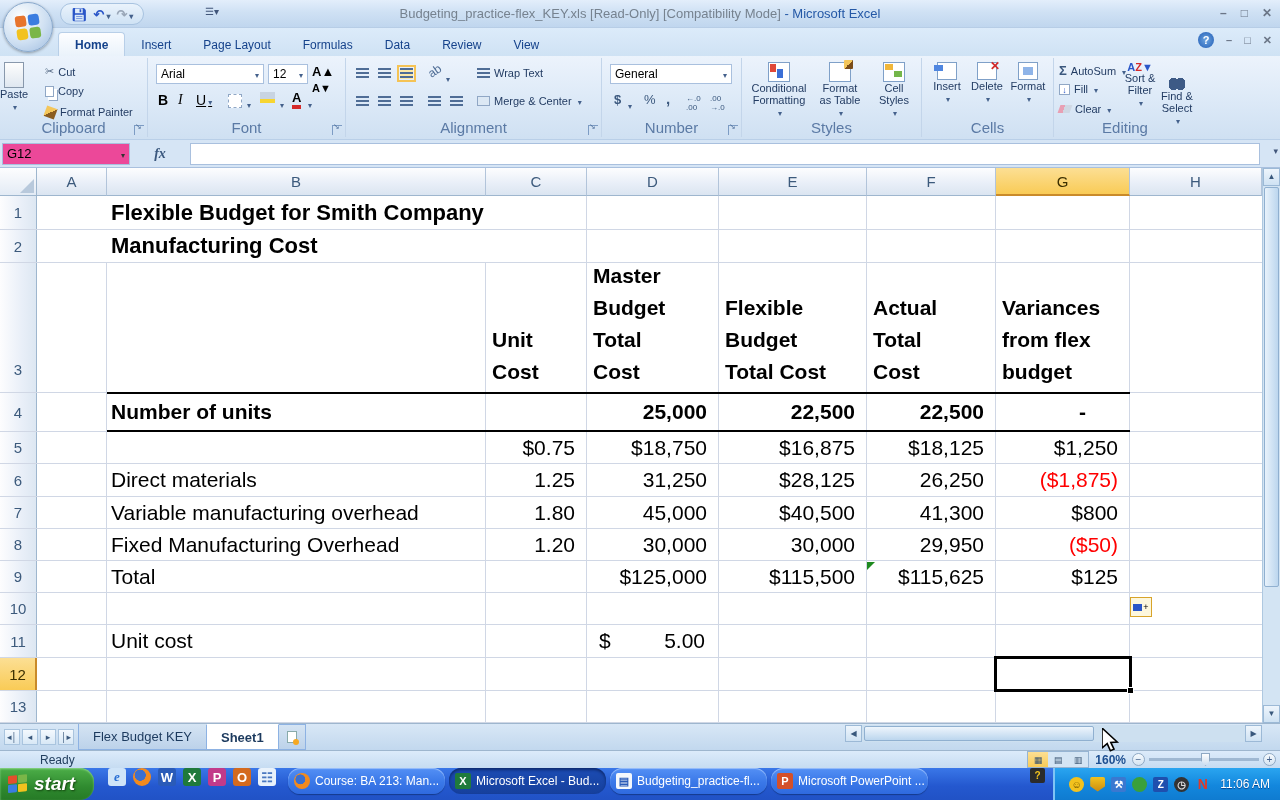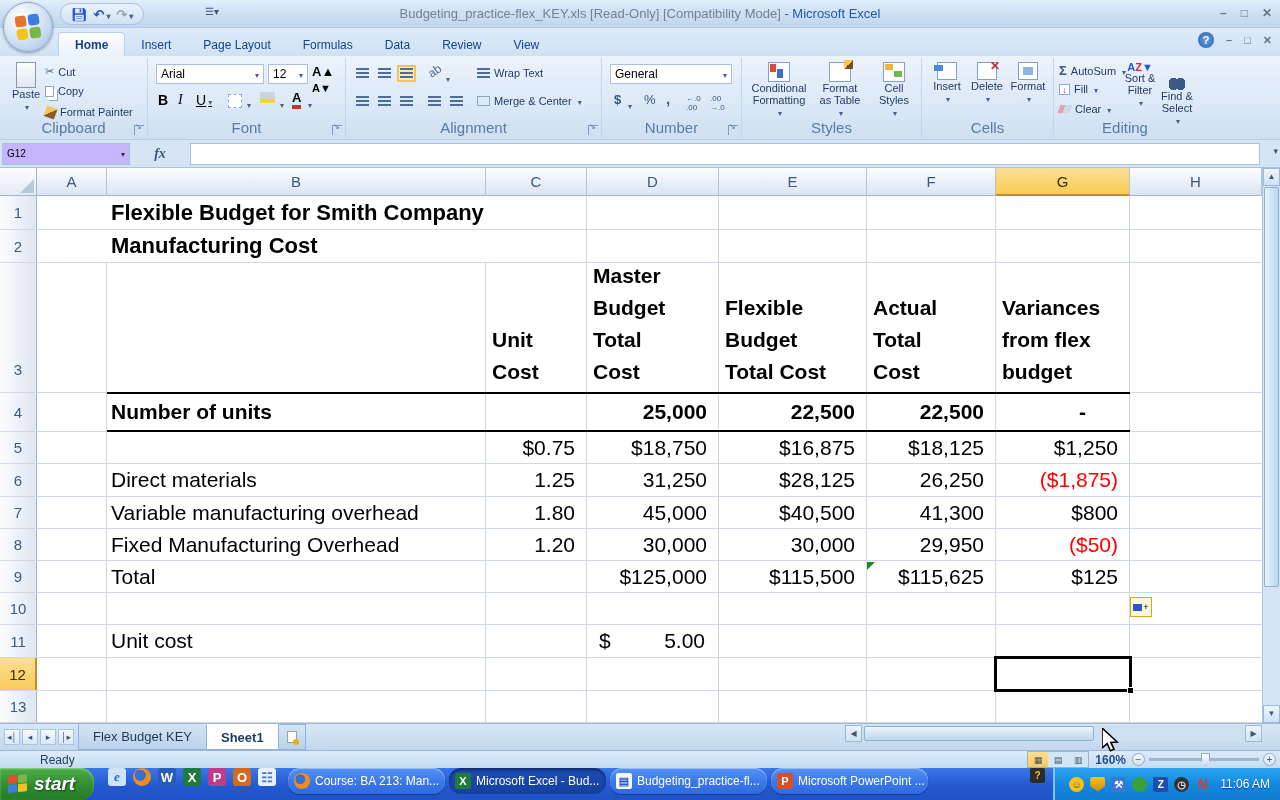--- a/index.html
+++ b/index.html
@@ -51,22 +51,22 @@
   .box-ico { display:inline-block; border:1px solid #90a7c5; background:#fff; }
   .selbox { background:#fff; border:1px solid #a9c0de; display:flex; align-items:center; justify-content:space-between; padding:0 4px; font-size:12px; }
   .grid-ico { display:inline-block; width:22px; height:20px; background:
       linear-gradient(#fff,#fff) , repeating-linear-gradient(to right,#7fa0c8 0 1px,transparent 1px 7px),
       repeating-linear-gradient(to bottom,#7fa0c8 0 1px,transparent 1px 6px);
     background-blend-mode:normal; border:1px solid #7fa0c8; position:relative; background-color:#fff; }
 
   
   .fbar { position:absolute; left:0; top:140px; width:1280px; height:28px; background:#d6e5f5;
     border-bottom:1px solid #a9c0de; display:flex; align-items:center; }
-  .namebox { width:128px; height:22px; margin-left:2px; background:#c4b5fd; border:1px solid #a9c0de;
-    display:flex; align-items:center; justify-content:space-between; padding:0 4px; font-size:10px; }
+  .namebox { width:128px; height:22px; margin-left:2px; background:#ec4899; border:1px solid #a9c0de;
+    display:flex; align-items:center; justify-content:space-between; padding:0 4px; font-size:13px; }
   .namebox .dd::after { color:#333; }
   .fx-zone { width:60px; display:flex; align-items:center; justify-content:center; gap:10px; }
   .fx { font-family:"Liberation Serif",serif; font-style:italic; font-weight:bold; font-size:14px; color:#3b5larg; color:#3b587e; }
   .finput { flex:1; height:22px; background:#fff; border:1px solid #a9c0de; margin-right:20px; }
   .fexp { position:absolute; right:2px; top:6px; font-size:9px; color:#41567a; }
 
   
   .sheet { position:absolute; left:0; top:168px; width:1262px; height:555px; background:#fff; }
   .colhdr { display:flex; height:28px; }
   .hcell { background:linear-gradient(#fdfdfe,#e9eff8 55%,#dbe5f1); border-right:1px solid #b2c4da;
@@ -205,21 +205,21 @@
       <span class="help-ico">?</span>
       <span class="g">–</span>
       <span class="g">□</span>
       <span class="g">✕</span>
     </div>
   </div>
 
   <div class="ribbon">
 
     <div class="rgroup" style="left:0;width:148px">
-      <div class="bigbtn" style="position:absolute;left:12px;top:4px">
+      <div class="bigbtn" style="position:absolute;left:0;top:4px">
         <span class="box-ico" style="width:20px;height:26px;background:linear-gradient(#fdfdfd,#dfe7f0);border-color:#8898ac"></span>
         <span>Paste</span>
           <span class="dd"></span>
       </div>
       <div class="smallbtn" style="position:absolute;left:42px;top:6px">
         <span style="color:#5a6e88">✂</span>
         <span>Cut</span>
       </div>
       <div class="smallbtn" style="position:absolute;left:42px;top:26px">
         <span class="box-ico" style="width:9px;height:11px;box-shadow:3px 3px 0 #fff,4px 4px 0 #90a7c5"></span>

